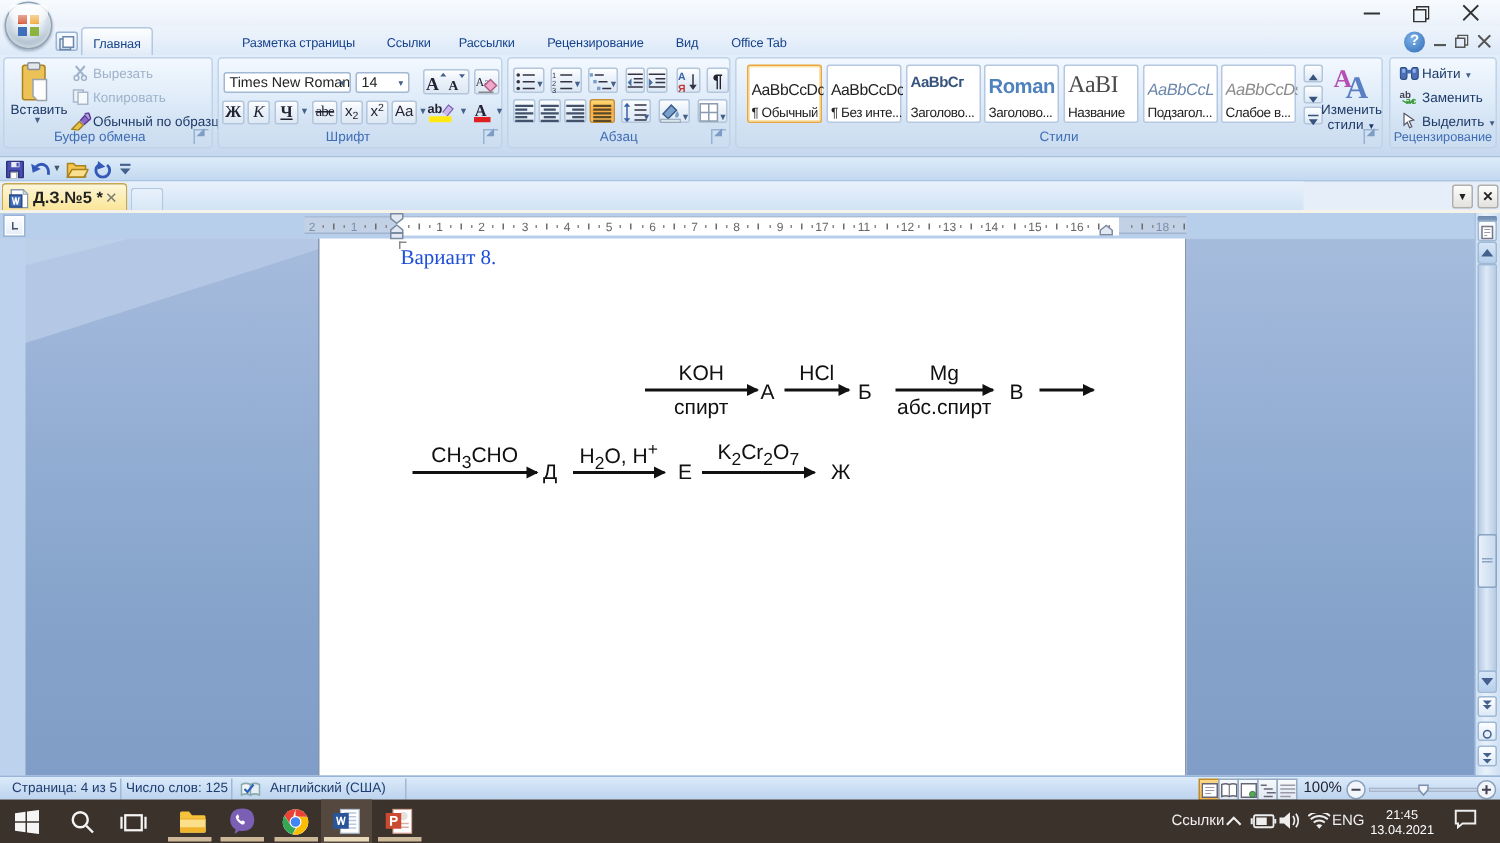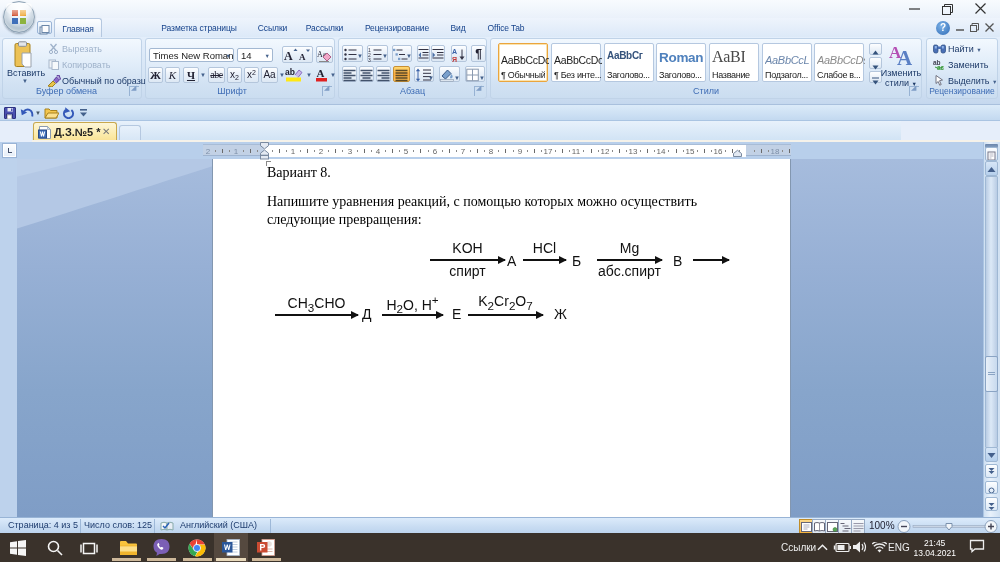--- a/index.html
+++ b/index.html
@@ -42,21 +42,21 @@
 .sbtn { width:13px; border:1px solid #b4c6dc; border-radius:2px; background:linear-gradient(#fdfeff,#dde8f4); text-align:center; }
 .sqbtn { width:13px; border:1px solid #9fb8d4; border-radius:2px; background:linear-gradient(#fdfeff,#dce9f7); text-align:center; overflow:hidden;}
 .vbtn { position:absolute; top:0; width:14px; height:15px; border:1px solid #96aac4; background:linear-gradient(#f6f9fc,#dfe7f0); display:inline-block; text-align:center; padding-top:2px;}
 
 
 #qatrow { position:absolute; left:0; top:105px; width:1000px; height:16px;
   background:linear-gradient(#dcebf9,#c3d9f0); border-bottom:1px solid #aac4e2;}
 
 
 #doctabs { position:absolute; left:0; top:121px; width:869px; height:21px;
-  background:linear-gradient(#e8f1fb,#cfe2f4);margin-left:32px; }
+  background:linear-gradient(#e8f1fb,#cfe2f4); }
 #activetab { position:absolute; left:1px; top:1px; width:84px; height:20px;
   background:linear-gradient(#fdf6d8,#fbe9a4 70%,#f9e092); border:1px solid #c8a84e; border-bottom:none;
   border-radius:3px 3px 0 0; font-size:11px; font-weight:bold; color:#222; }
 #stubtab { position:absolute; left:87px; top:4px; width:22px; height:17px;
   background:linear-gradient(#e8f1fb,#d5e5f5); border:1px solid #b5c8e0; border-bottom:none;
   border-radius:3px 3px 0 0; }
 
 
 #rulerrow { position:absolute; left:0; top:142px; width:1000px; height:17px;
   background:#b8cfeb; }
@@ -69,21 +69,21 @@
 .rnum { z-index:2; }
 
 
 #docarea { position:absolute; left:0; top:159px; width:1000px; height:358px;
   background:linear-gradient(#a6bcdd 0%,#97b0d5 30%,#87a5cb 65%,#7f9dc6 100%); }
 #leftstrip { position:absolute; left:0; top:159px; width:17px; height:358px; background:#bdd2ec; z-index:1; }
 #page { position:absolute; left:212px; top:0px; width:579px; height:358px; background:#ffffff;
   border-left:1px solid #8397b0; border-right:1px solid #8397b0; }
 
 
-.doc { font-family:"Liberation Serif", serif; color:#000000; }
+.doc { font-family:"Liberation Serif", serif; color:#1d4ed8; }
 #t1 { position:absolute; left:54px; top:6px; font-size:14px; }
 #t2 { position:absolute; left:54px; top:34px; font-size:14px; width:436px; line-height:18px;}
 .chem { font-family:"Liberation Sans", sans-serif; font-size:14px; color:#111; position:absolute; white-space:nowrap;}
 .chem sub { font-size:10px; }
 .arr { position:absolute; height:2px; background:#111; }
 .arr:after { content:""; position:absolute; right:-1px; top:-3px;
   border-left:8px solid #111; border-top:4px solid transparent; border-bottom:4px solid transparent; }
 .albl { position:absolute; text-align:center; font-family:"Liberation Sans", sans-serif; font-size:14px; color:#111; white-space:nowrap;}
 
 
@@ -541,21 +541,20 @@
   </div>
 
   <div id="docarea">
     <svg class="abs" style="left:0;top:0;" width="1000" height="358" viewBox="0 0 1000 358">
       <path d="M0 75 C 150 28 350 -40 700 -140 C 850 -185 950 -215 1000 -235 L1000 0 L0 0 Z" fill="#b4c8e5"></path>
       <path d="M0 22 C 170 -20 400 -85 700 -175 C 850 -225 950 -250 1000 -270 L1000 0 L0 0 Z" fill="#bdd0ea"></path>
     </svg>
     <div id="page">
       <div class="abs" style="left:53px; top:2px; width:5px; height:5px; border-left:1px solid #888; border-top:1px solid #888;"></div>
       <div class="doc" id="t1">Вариант 8.</div>
-      <div class="doc" id="t2">Напишите уравнения реакций, с помощью которых можно осуществить следующие превращения:</div>
 
       <div class="arr" style="left:217px; top:100px; width:75px;"></div>
       <div class="albl" style="left:217px; top:81px; width:75px;">KOH</div>
       <div class="albl" style="left:217px; top:104px; width:75px;">спирт</div>
       <div class="chem" style="left:294px; top:94px;">А</div>
       <div class="arr" style="left:310px; top:100px; width:43px;"></div>
       <div class="albl" style="left:310px; top:81px; width:43px;">HCl</div>
       <div class="chem" style="left:359px; top:94px;">Б</div>
       <div class="arr" style="left:384px; top:100px; width:65px;"></div>
       <div class="albl" style="left:384px; top:81px; width:65px;">Mg</div>

